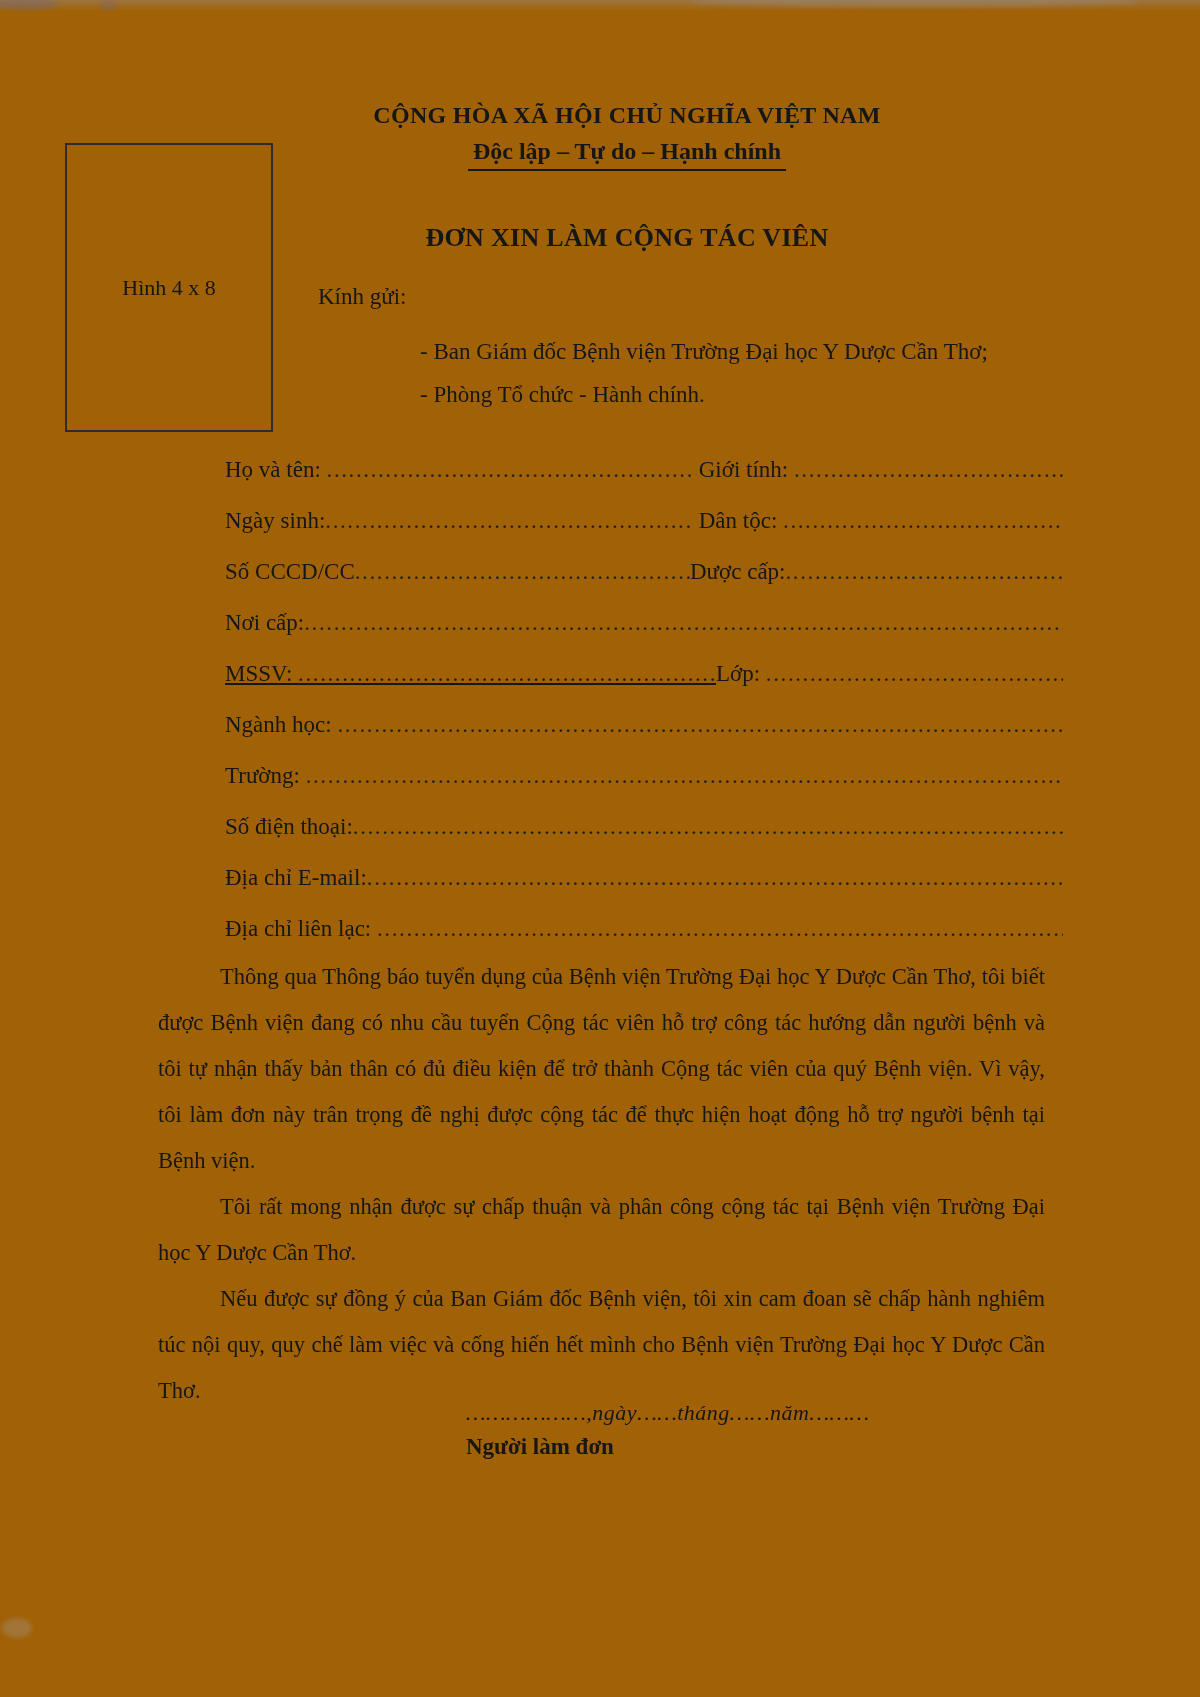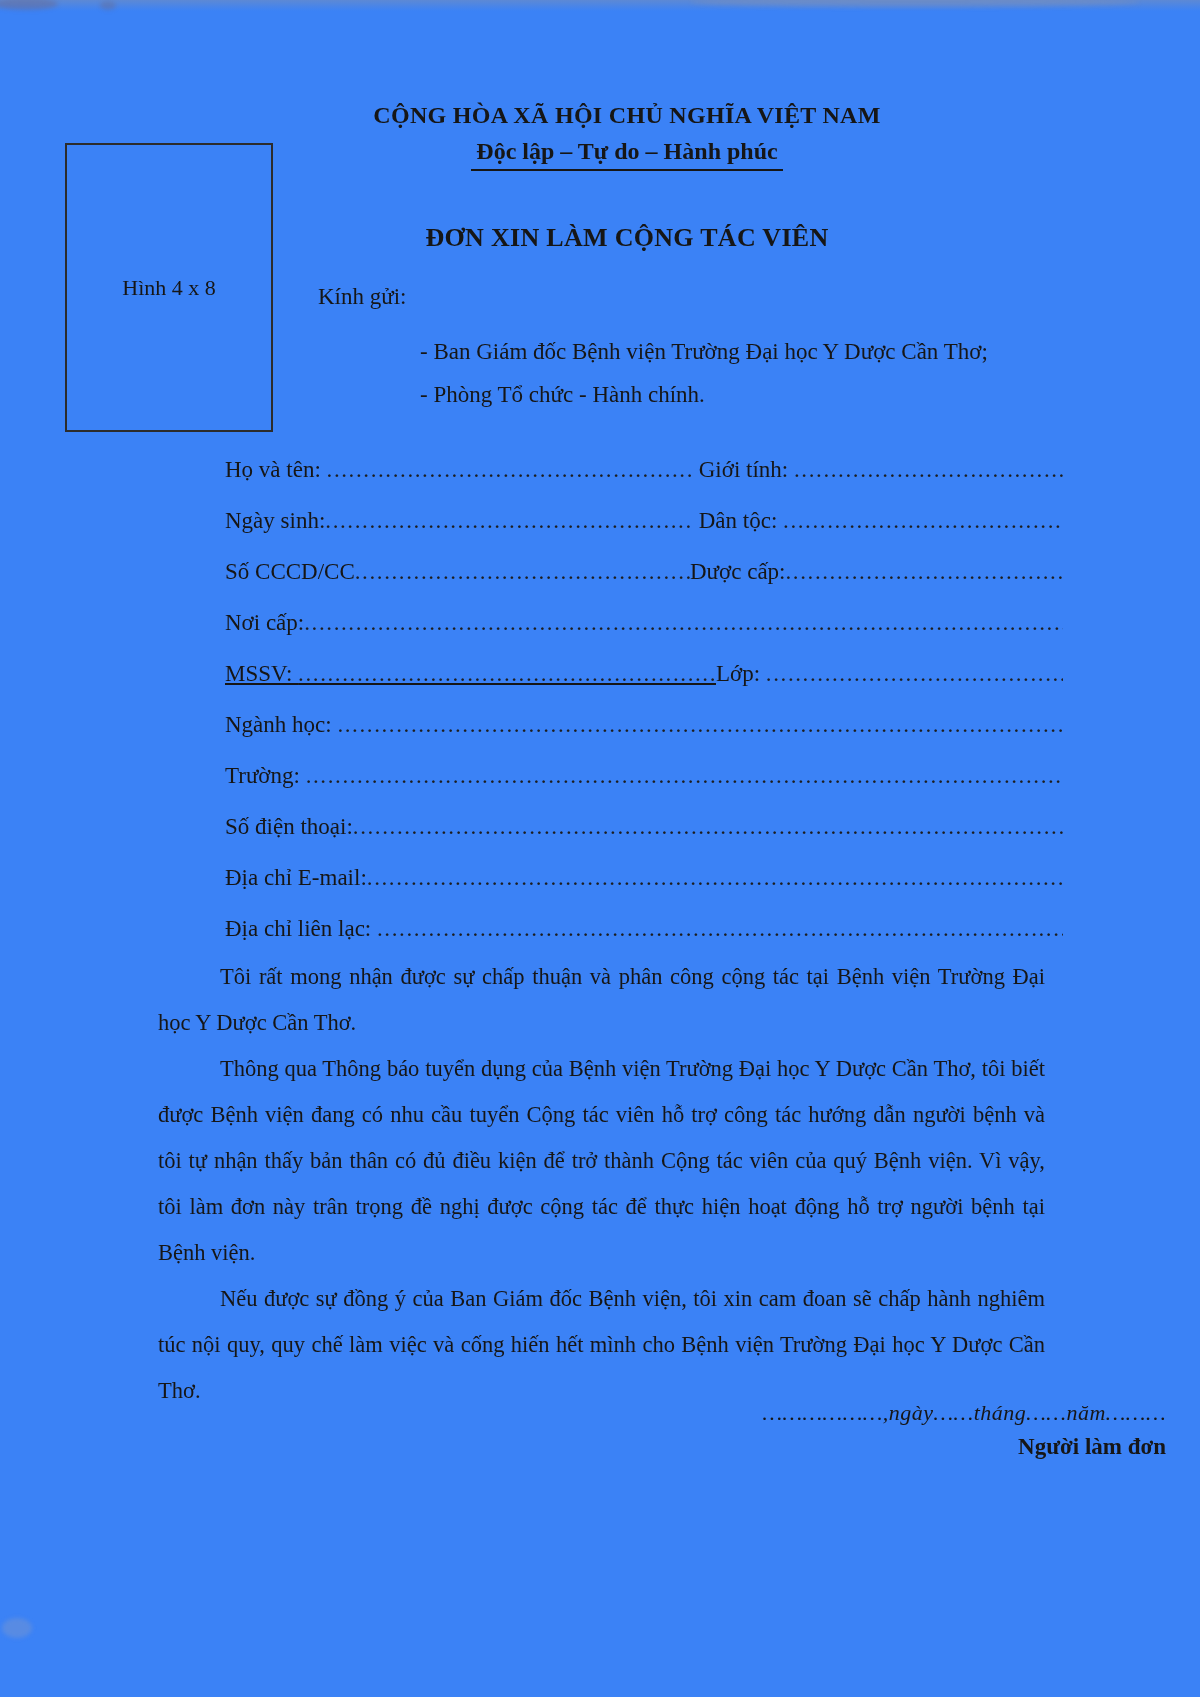--- a/index.html
+++ b/index.html
@@ -4,21 +4,21 @@
 <style>
   html,body{margin:0;padding:0;}
   body{
     width:1200px;height:1697px;
     background:#ffffff;
     font-family:"Liberation Serif","DejaVu Serif",serif;
     color:#161616;
     position:relative;
     overflow:hidden;
   }
-  .page{position:absolute;inset:0;background:#3b82f6;}
+  .page{position:absolute;inset:0;background:#a16207;}
   
   .scan-top{position:absolute;top:0;left:0;right:0;height:11px;
     background:linear-gradient(to bottom, rgba(148,148,158,.38), rgba(255,255,255,0));}
   .smudge{position:absolute;filter:blur(2px);border-radius:50%;}
   .smudge.a{top:-2px;left:-6px;width:64px;height:12px;background:rgba(110,100,130,.40);}
   .smudge.b{top:1px;left:100px;width:16px;height:9px;background:rgba(110,100,130,.35);}
   .smudge.c{top:-3px;left:690px;width:450px;height:10px;background:rgba(150,150,162,.30);}
   .smudge.d{top:1618px;left:2px;width:30px;height:20px;background:rgba(165,165,178,.28);}
 
   .header-line1{
@@ -62,39 +62,39 @@
   .dots{
     flex:1 1 0;min-width:0;white-space:nowrap;
     clip-path:inset(0);letter-spacing:1.6px;color:#1d1d1d;
   }
   .body-text{
     position:absolute;left:158px;top:954px;width:887px;
     font-size:22.5px;line-height:46px;text-align:justify;
   }
   .body-text p{margin:0;text-indent:62px;}
   .sign{
-    position:absolute;left:466px;top:1398px;width:700px;text-align:right;
+    position:absolute;left:466px;top:1398px;width:700px;text-align:left;
   }
   .date-line{font-style:italic;font-size:22px;line-height:30px;letter-spacing:.5px;}
   .signer{font-weight:bold;font-size:23px;line-height:30px;margin-top:4px;}
 </style>
 </head>
 <body>
 
 <div class="page">
 
   <div class="scan-top"></div>
   <div class="smudge a"></div>
   <div class="smudge b"></div>
   <div class="smudge c"></div>
   <div class="smudge d"></div>
 
   <div class="header-line1">CỘNG HÒA XÃ HỘI CHỦ NGHĨA VIỆT NAM</div>
   <div class="header-line2-wrap">
-    <span class="underline">Độc lập – Tự do – Hành phúc</span>
+    <span class="underline">Độc lập – Tự do – Hạnh chính</span>
   </div>
 
   <div class="photo-box">
     <span>Hình 4 x 8</span>
   </div>
 
   <div class="doc-title">ĐƠN XIN LÀM CỘNG TÁC VIÊN</div>
 
   <div class="salutation">Kính gửi:</div>
 
@@ -167,22 +167,22 @@
     </div>
 
     <div class="frow">
       <span class="lbl">Địa chỉ liên lạc: </span>
       <span class="dots">........................................................................................................................................</span>
     </div>
 
   </div>
 
   <div class="body-text">
+    <p>Thông qua Thông báo tuyển dụng của Bệnh viện Trường Đại học Y Dược Cần Thơ, tôi biết được Bệnh viện đang có nhu cầu tuyển Cộng tác viên hỗ trợ công tác hướng dẫn người bệnh và tôi tự nhận thấy bản thân có đủ điều kiện để trở thành Cộng tác viên của quý Bệnh viện. Vì vậy, tôi làm đơn này trân trọng đề nghị được cộng tác để thực hiện hoạt động hỗ trợ người bệnh tại Bệnh viện.</p>
     <p>Tôi rất mong nhận được sự chấp thuận và phân công cộng tác tại Bệnh viện Trường Đại học Y Dược Cần Thơ.</p>
-    <p>Thông qua Thông báo tuyển dụng của Bệnh viện Trường Đại học Y Dược Cần Thơ, tôi biết được Bệnh viện đang có nhu cầu tuyển Cộng tác viên hỗ trợ công tác hướng dẫn người bệnh và tôi tự nhận thấy bản thân có đủ điều kiện để trở thành Cộng tác viên của quý Bệnh viện. Vì vậy, tôi làm đơn này trân trọng đề nghị được cộng tác để thực hiện hoạt động hỗ trợ người bệnh tại Bệnh viện.</p>
     <p>Nếu được sự đồng ý của Ban Giám đốc Bệnh viện, tôi xin cam đoan sẽ chấp hành nghiêm túc nội quy, quy chế làm việc và cống hiến hết mình cho Bệnh viện Trường Đại học Y Dược Cần Thơ.</p>
   </div>
 
   <div class="sign">
     <div class="date-line">………………,ngày……tháng……năm………</div>
     <div class="signer">Người làm đơn</div>
   </div>
 
 </div>
 

